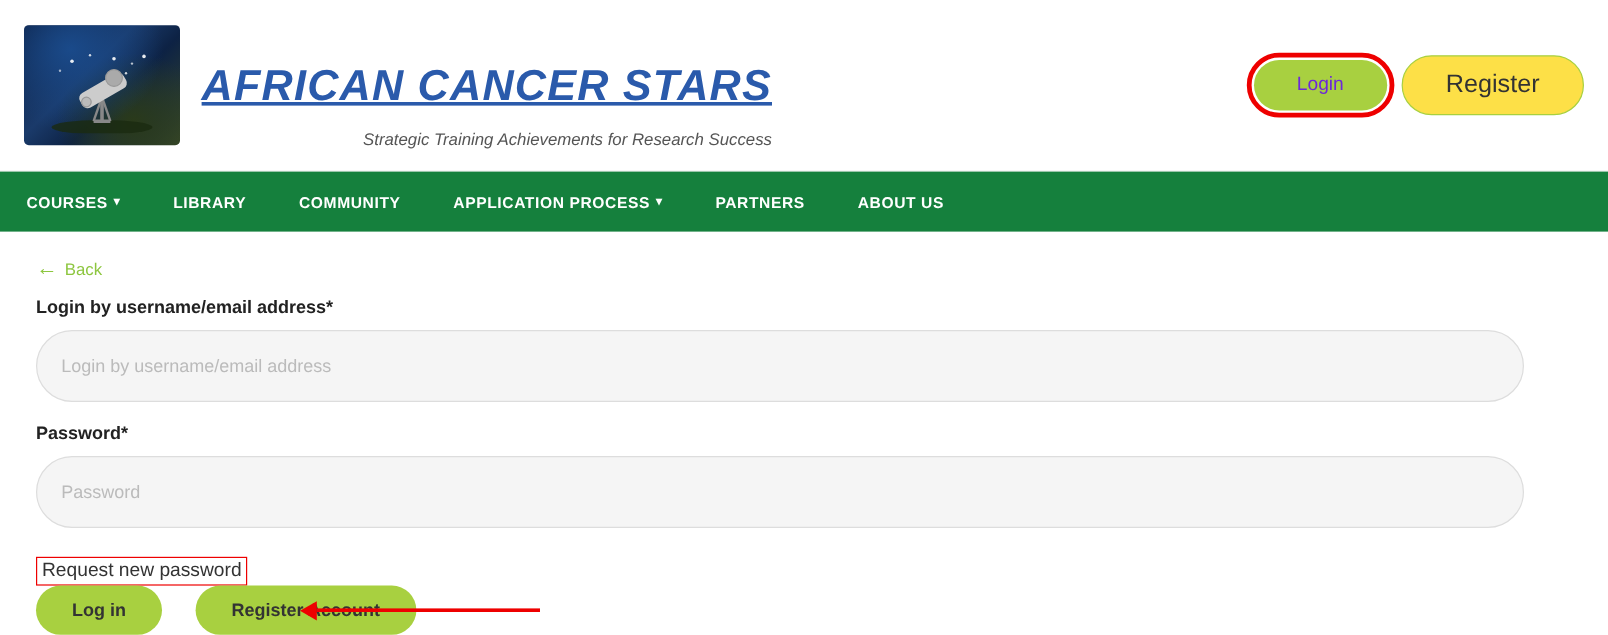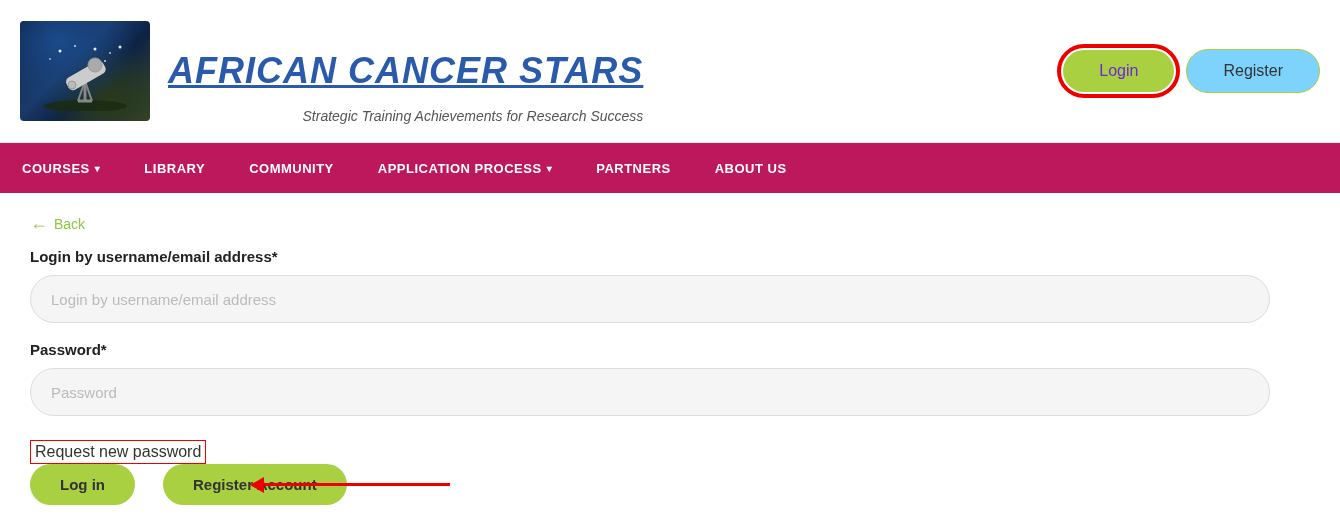--- a/index.html
+++ b/index.html
@@ -71,32 +71,32 @@
       color: #6d28d9;
       border: none;
       border-radius: 30px;
       padding: 12px 36px;
       font-size: 16px;
       cursor: pointer;
       outline: 4px solid #e00;
       outline-offset: 2px;
     }
     .btn-register {
-      background: #7dd3fc;
+      background: #fde047;
       color: #333;
       border: 1.5px solid #a8d040;
       border-radius: 30px;
       padding: 12px 36px;
-      font-size: 16px;
+      font-size: 21px;
       cursor: pointer;
     }
 
     
     .navbar {
-      background: #be185d;
+      background: #15803d;
       display: flex;
       align-items: stretch;
       height: 50px;
     }
     .nav-item {
       display: flex;
       align-items: center;
       padding: 0 22px;
       color: #fff;
       font-weight: 700;
@@ -134,21 +134,21 @@
     }
     .field-label {
       font-size: 15px;
       font-weight: 700;
       color: #222;
       margin-bottom: 10px;
     }
     .form-input {
       width: 1280px;
       max-width: 100%;
-      height: 48px;
+      height: 60px;
       border: 1.5px solid #ddd;
       border-radius: 30px;
       padding: 0 20px;
       font-size: 15px;
       color: #999;
       background: #f5f5f5;
       outline: none;
       margin-bottom: 18px;
     }
     .form-input::placeholder { color: #bbb; }

